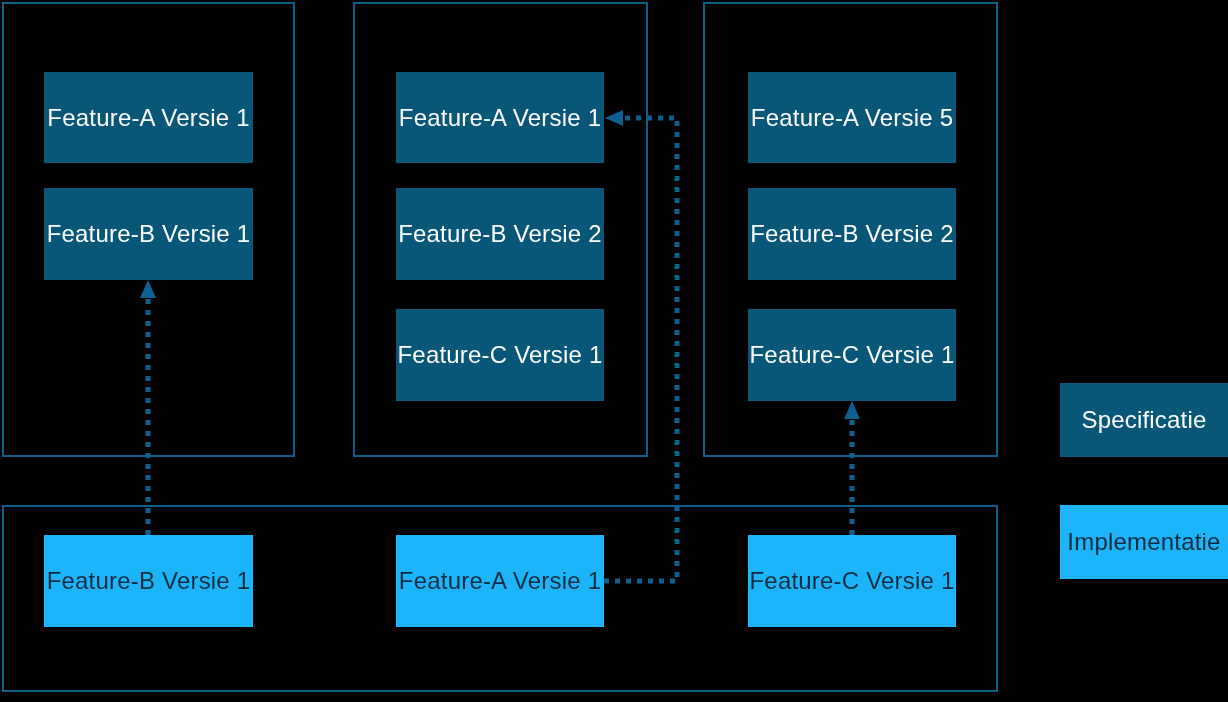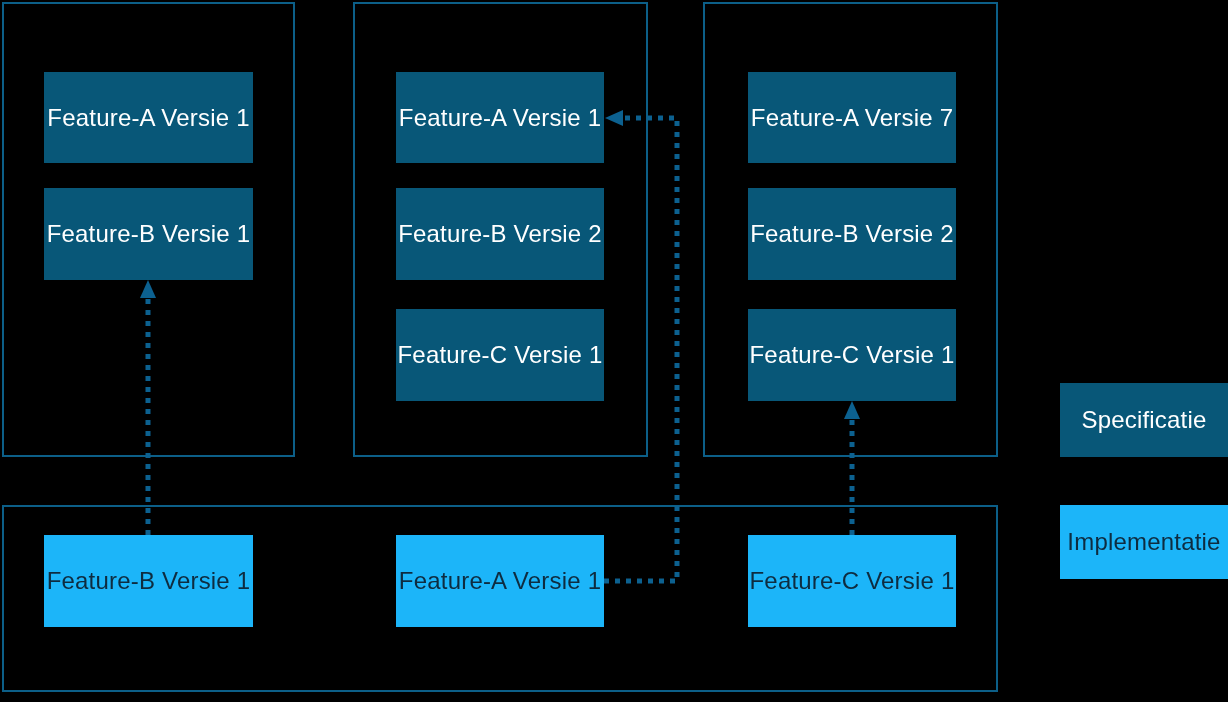--- a/index.html
+++ b/index.html
@@ -88,21 +88,21 @@
     </g>
   </svg>
 
   <div class="fbox spec c1 rA">Feature-A Versie 1</div>
   <div class="fbox spec c1 rB">Feature-B Versie 1</div>
 
   <div class="fbox spec c2 rA">Feature-A Versie 1</div>
   <div class="fbox spec c2 rB">Feature-B Versie 2</div>
   <div class="fbox spec c2 rC">Feature-C Versie 1</div>
 
-  <div class="fbox spec c3 rA">Feature-A Versie 7</div>
+  <div class="fbox spec c3 rA">Feature-A Versie 5</div>
   <div class="fbox spec c3 rB">Feature-B Versie 2</div>
   <div class="fbox spec c3 rC">Feature-C Versie 1</div>
 
   <div class="fbox impl c1 rI">Feature-B Versie 1</div>
   <div class="fbox impl c2 rI">Feature-A Versie 1</div>
   <div class="fbox impl c3 rI">Feature-C Versie 1</div>
 
   <div class="fbox spec legend-spec">Specificatie</div>
   <div class="fbox impl legend-impl">Implementatie</div>
 

